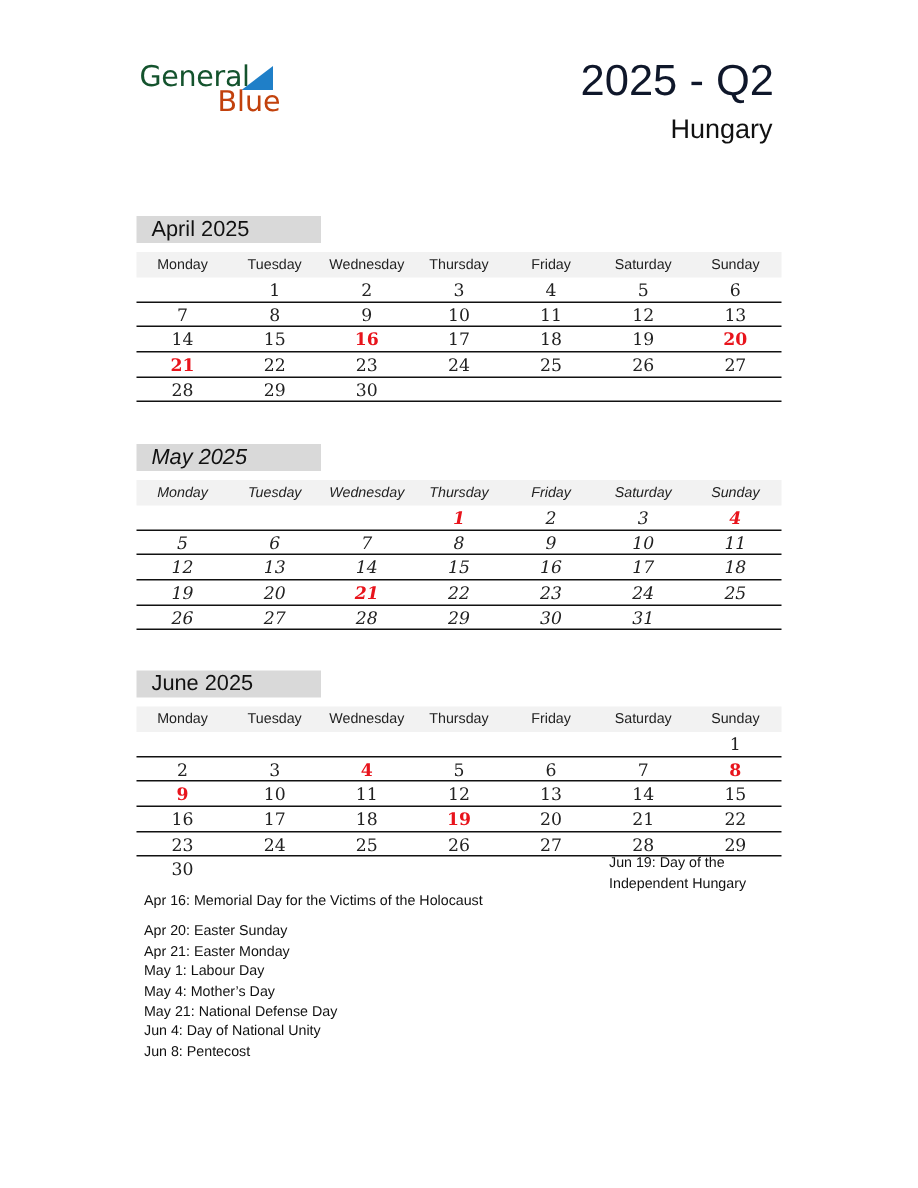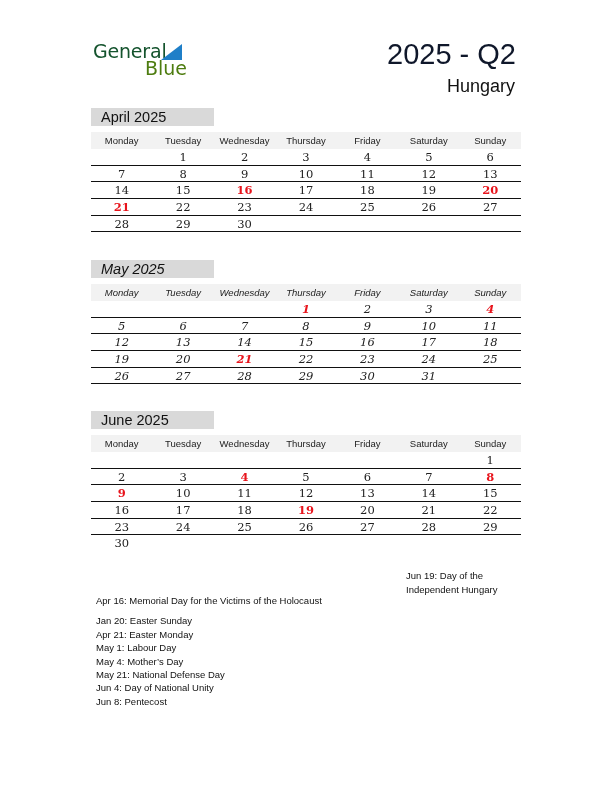--- a/index.html
+++ b/index.html
@@ -1,25 +1,25 @@
 <!DOCTYPE html>
 <html><head>
 <meta charset="utf-8">
 <style>
   html, body { margin: 0; padding: 0; background: #ffffff; }
   body { width: 612px; height: 792px; position: relative; overflow: hidden; font-family: "Liberation Sans", sans-serif; color: #111; }
   .logo { position: absolute; left: 93px; top: 40px; width: 100px; height: 40px; }
   .logo-general { position: absolute; left: 0; top: 0; font-size: 19px; color: #14532d; letter-spacing: -0.2px; font-family: "DejaVu Sans", sans-serif; }
-  .logo-blue { position: absolute; left: 52px; top: 17px; font-size: 19px; color: #4d7c0f; font-family: "DejaVu Sans", sans-serif; }
+  .logo-blue { position: absolute; left: 52px; top: 17px; font-size: 19px; color: #c2410c; font-family: "DejaVu Sans", sans-serif; }
   .logo-tri { position: absolute; left: 68px; top: 4px; width: 0; height: 0; border-left: 21px solid transparent; border-bottom: 16px solid #1f7fc8; }
   .title { position: absolute; right: 96px; top: 38px; font-size: 29px; color: #0f172a; }
   .country { position: absolute; right: 97px; top: 76px; font-size: 18px; color: #111; }
 
   .month { position: absolute; left: 91px; width: 430px; }
-  .month-title { width: 123px; height: 18px; background: #d9d9d9; font-size: 14.5px; line-height: 18px; padding-left: 10px; box-sizing: border-box; color: #111; }
+  .month-title { width: 123px; height: 18px; background: #d9d9d9; font-size: 14.5px; line-height: 18px; padding-left: 10px; box-sizing: border-box; color: #111; margin-top: 36px; }
   .grid { margin-top: 6px; width: 430px; }
   .hdr { display: flex; background: #f2f2f2; height: 17px; }
   .hdr span { flex: 1; text-align: center; font-size: 9.5px; line-height: 17px; color: #222; }
   .wk { display: flex; height: 16.7px; border-bottom: 1.4px solid #111; box-sizing: border-box; }
   .wk.last-noline { border-bottom: none; }
   .wk span { flex: 1; text-align: center; font-family: "DejaVu Serif", serif; font-size: 11.5px; line-height: 16px; color: #222; }
   .wk span.hol { color: #e8141c; font-weight: bold; }
 
   .notes { position: absolute; left: 96px; top: 574px; font-size: 9.5px; color: #111; }
   .notes .first-note { margin-bottom: 7px; margin-top: 20px; }
@@ -222,21 +222,21 @@
         <span></span>
         <span></span>
         <span></span>
         <span></span>
       </div>
     </div>
 </div>
 
 <div class="notes">
     <div class="first-note">Apr 16: Memorial Day for the Victims of the Holocaust</div>
-    <div>Jan 20: Easter Sunday</div>
+    <div>Apr 20: Easter Sunday</div>
     <div>Apr 21: Easter Monday</div>
     <div>May 1: Labour Day</div>
     <div>May 4: Mother’s Day</div>
     <div>May 21: National Defense Day</div>
     <div>Jun 4: Day of National Unity</div>
     <div>Jun 8: Pentecost</div>
   </div>
 <div class="notes-right">
     <div>Jun 19: Day of the Independent Hungary</div>
   </div>

